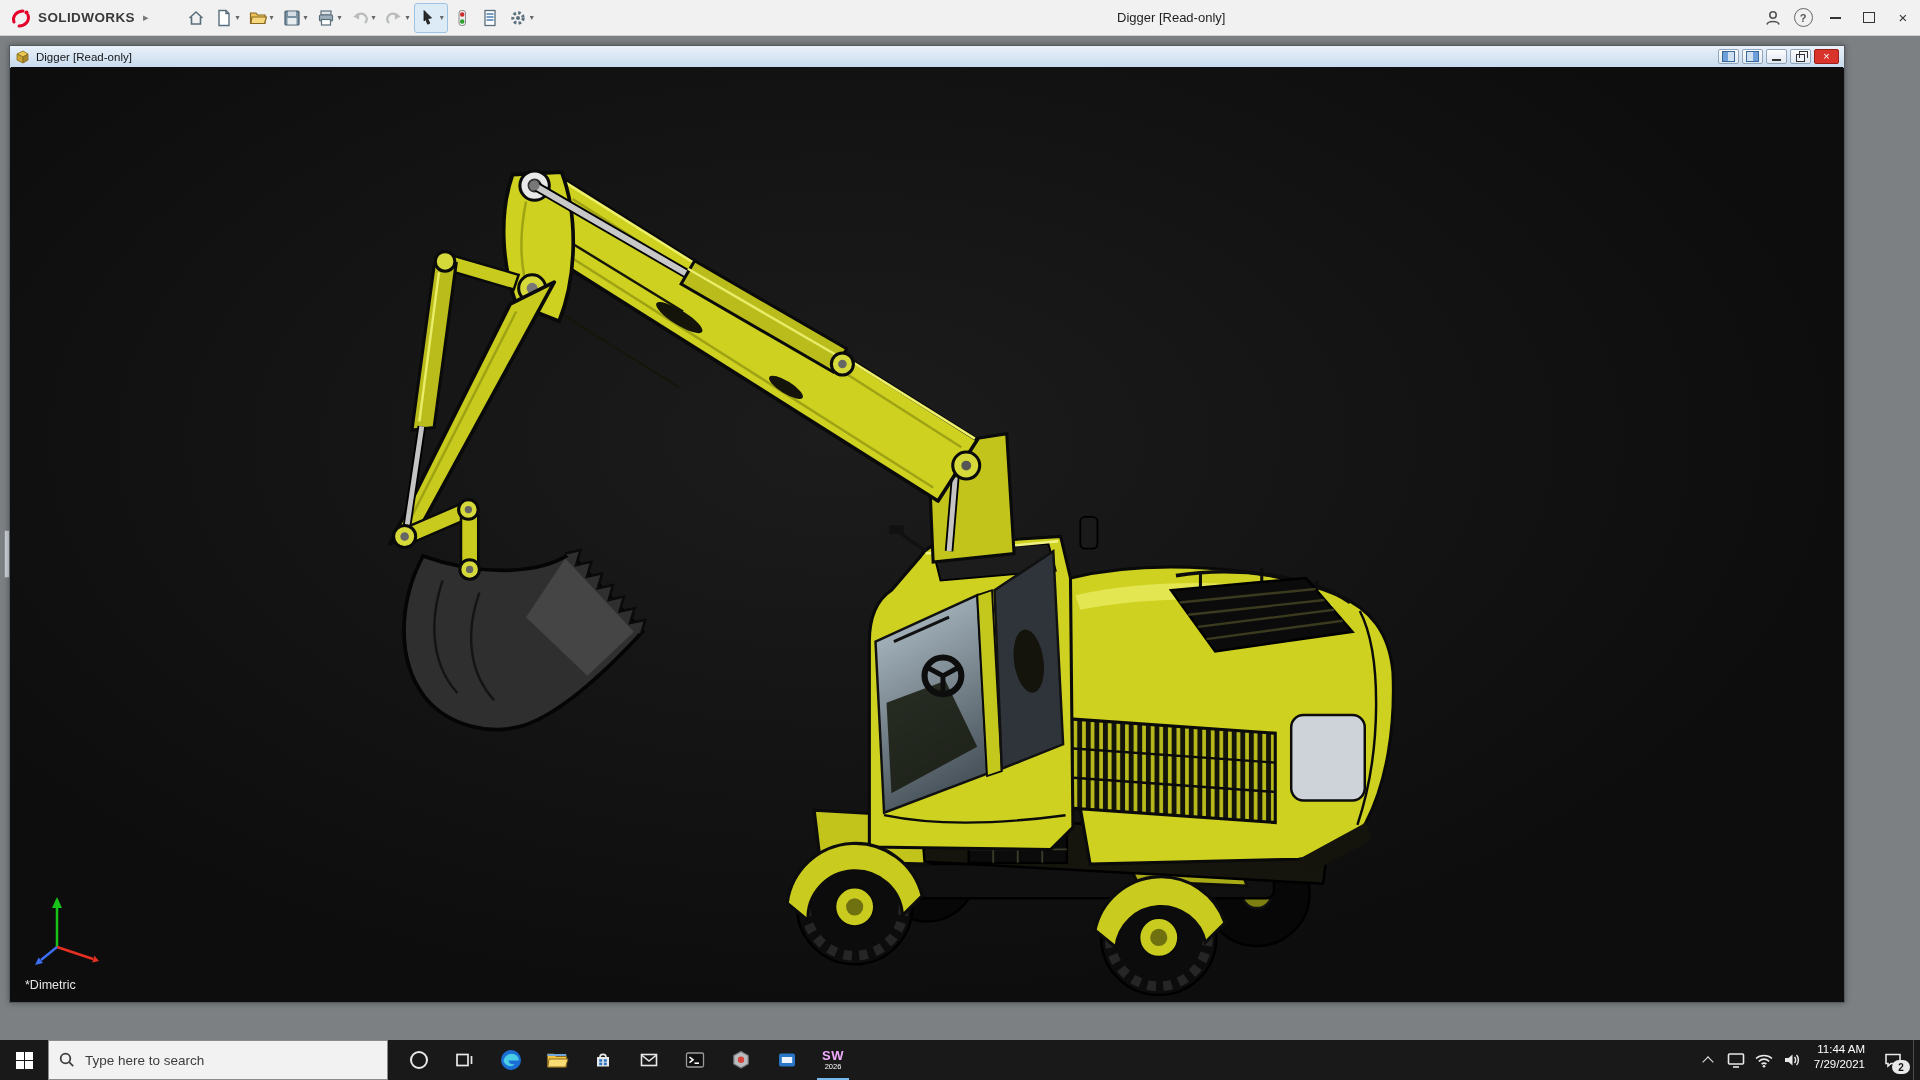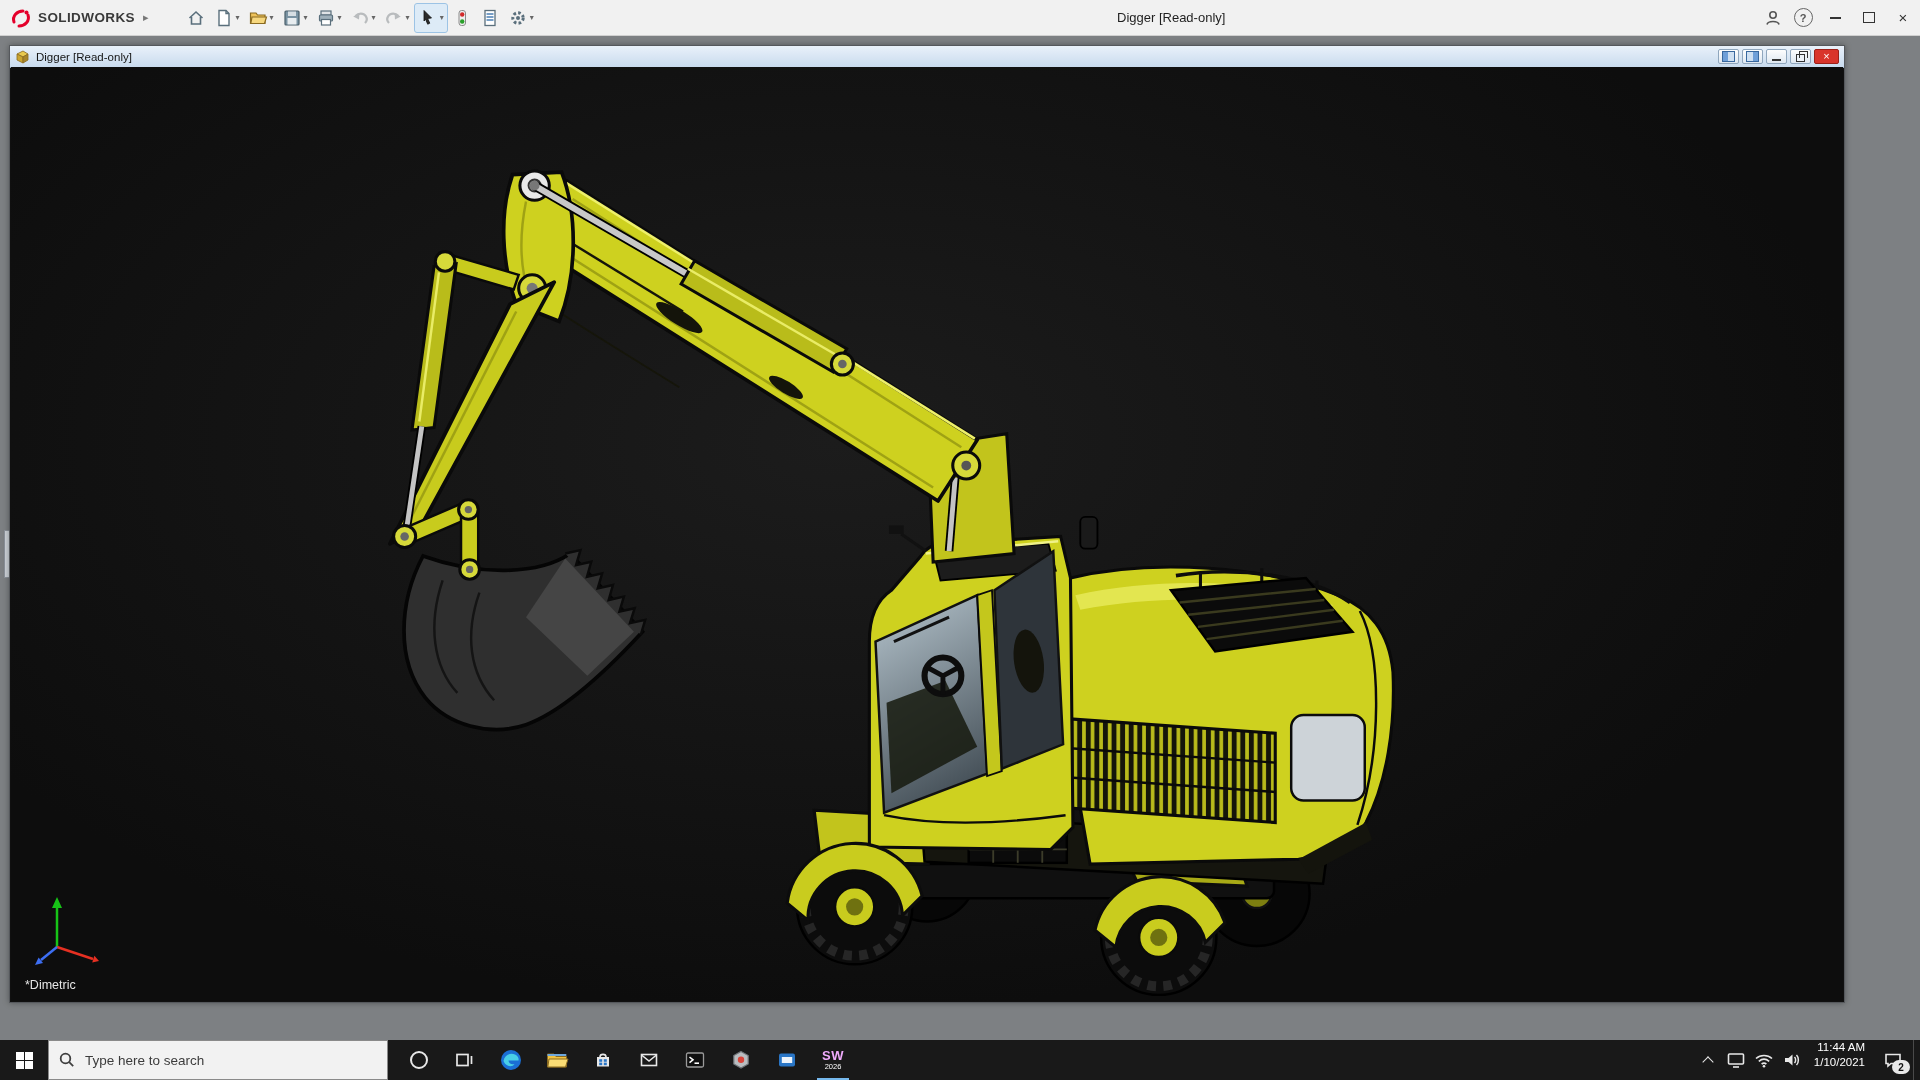--- a/index.html
+++ b/index.html
@@ -65,22 +65,22 @@
   .tb-icons{display:flex;align-items:stretch;margin-left:8px;}
   .app-btn{width:46px;display:flex;align-items:center;justify-content:center;position:relative;}
   .app-btn.active::after{content:"";position:absolute;bottom:0;left:7px;right:7px;height:2.5px;background:#76b9ed;}
   .sw-tile{display:flex;flex-direction:column;align-items:center;line-height:1;}
   .sw-letters{color:#f0abfc;font-weight:bold;font-size:13px;letter-spacing:.5px;}
   .sw-year{color:#fff;font-size:7.5px;margin-top:1px;}
   .tray{margin-left:auto;display:flex;align-items:center;}
   .tray-btn{width:28px;height:40px;display:flex;align-items:center;justify-content:center;}
   .chev-up{width:7px;height:7px;border-left:1.6px solid #e8e8e8;border-top:1.6px solid #e8e8e8;
     transform:rotate(45deg);margin-top:4px;}
-  .clock{display:flex;flex-direction:column;align-items:flex-end;justify-content:flex-start;color:#fff;
-    font-size:11.5px;line-height:15px;padding:0 8px;height:40px;}
+  .clock{display:flex;flex-direction:column;align-items:flex-end;justify-content:flex-end;color:#fff;
+    font-size:11.5px;line-height:15px;padding:8px 8px;height:40px;}
   .action{position:relative;width:40px;height:40px;display:flex;align-items:center;justify-content:center;}
   .badge{position:absolute;right:3px;bottom:6px;min-width:14px;height:14px;border-radius:7px;background:#e8e8e8;
     color:#111;font-size:10px;font-weight:bold;display:flex;align-items:center;justify-content:center;padding:0 2px;}
   .show-desktop{width:6px;border-left:1px solid #4a4a4a;height:100%;}
 </style>
 </head>
 <body>
 
 <div id="screen">
 
@@ -488,21 +488,21 @@
       </button>
       <button class="tray-btn">
         <svg width="20" height="20" viewBox="0 0 20 20">
           <path d="M3,8 H6.5 L10.5,4.5 V15.5 L6.5,12 H3 Z" fill="#e8e8e8"></path>
           <path d="M12.5,7 C14,8.5 14,11.5 12.5,13" fill="none" stroke="#e8e8e8" stroke-width="1.5"></path>
           <path d="M14.5,5 C17,7.5 17,12.5 14.5,15" fill="none" stroke="#e8e8e8" stroke-width="1.5"></path>
         </svg>
       </button>
       <button class="clock">
         <div>11:44 AM</div>
-        <div>1/10/2021</div>
+        <div>7/29/2021</div>
       </button>
       <button class="action">
         <svg width="20" height="20" viewBox="0 0 20 20">
           <path d="M3,4.5 H17 V13.5 H8 L5,16 V13.5 H3 Z" fill="none" stroke="#e8e8e8" stroke-width="1.6"></path>
         </svg>
         <span class="badge">2</span>
       </button>
       <div class="show-desktop"></div>
     </div>
   </footer>

